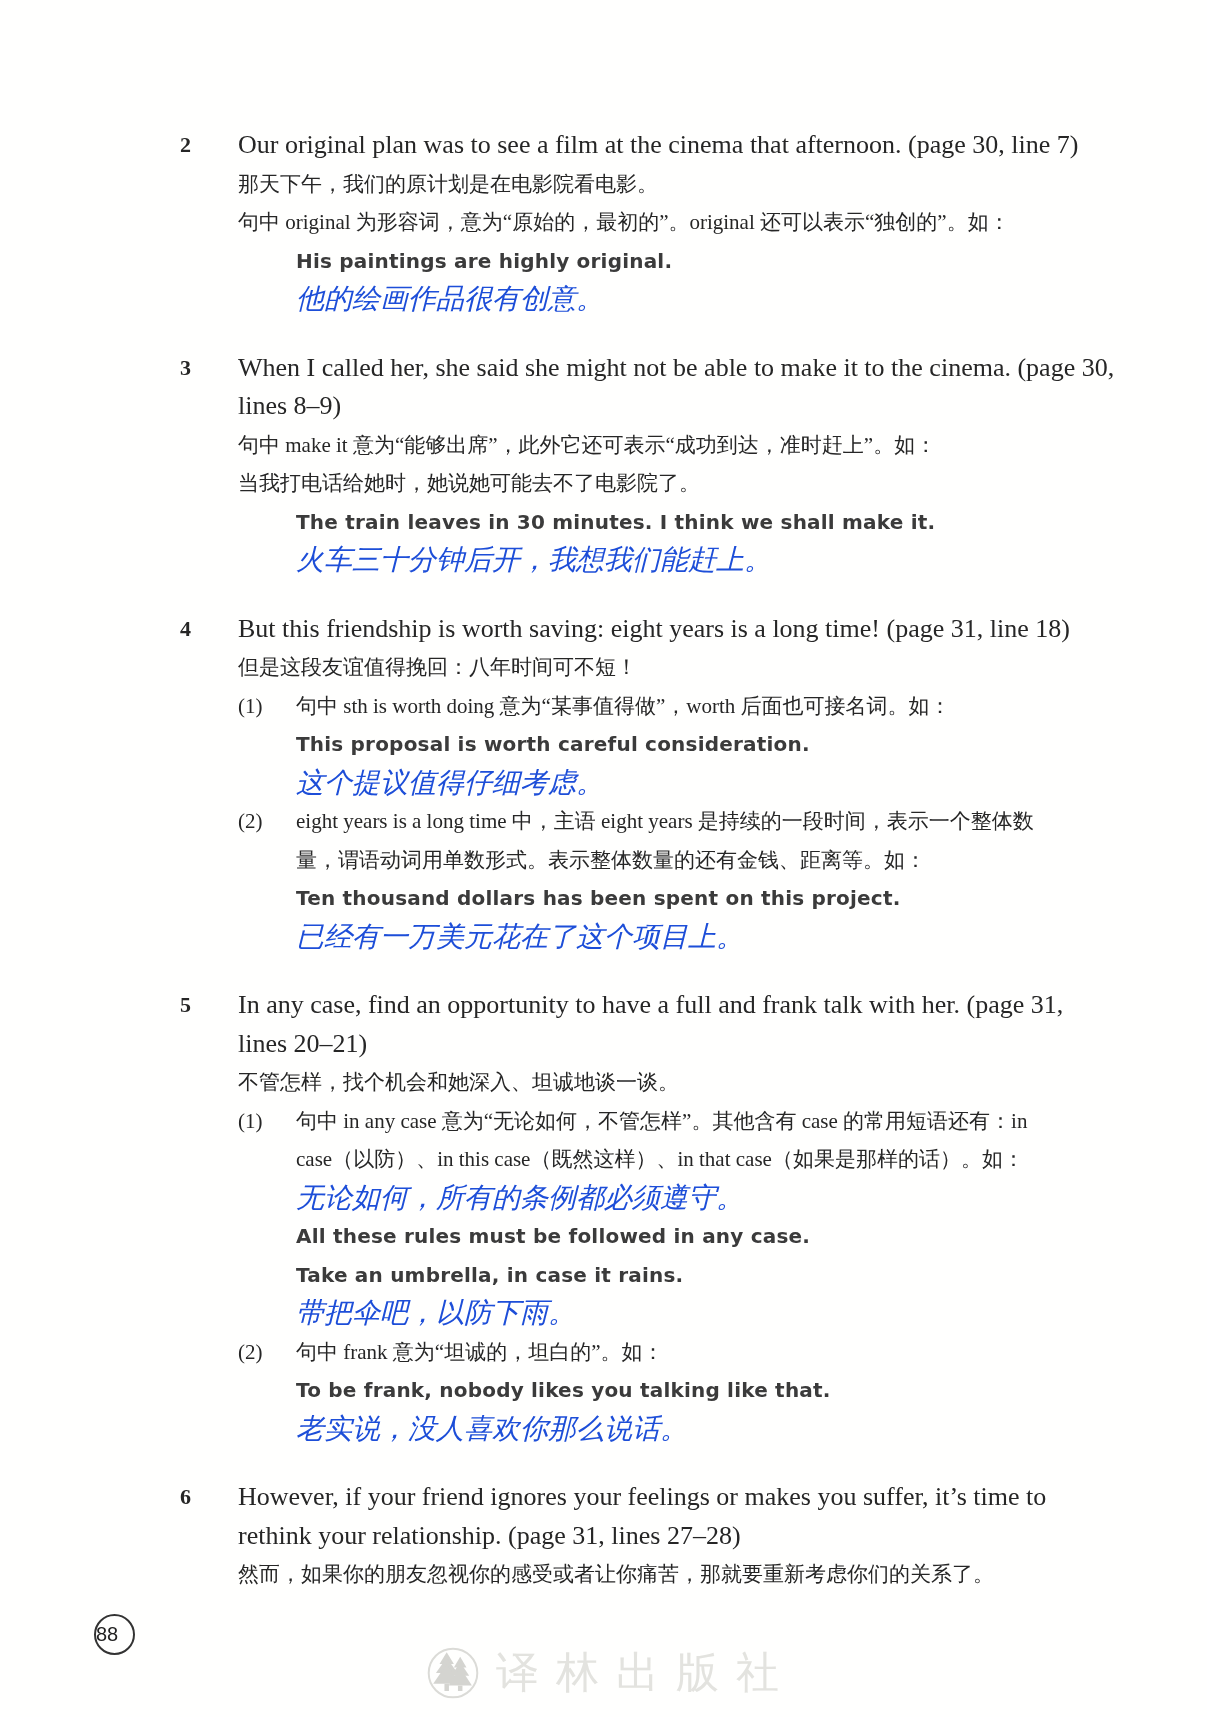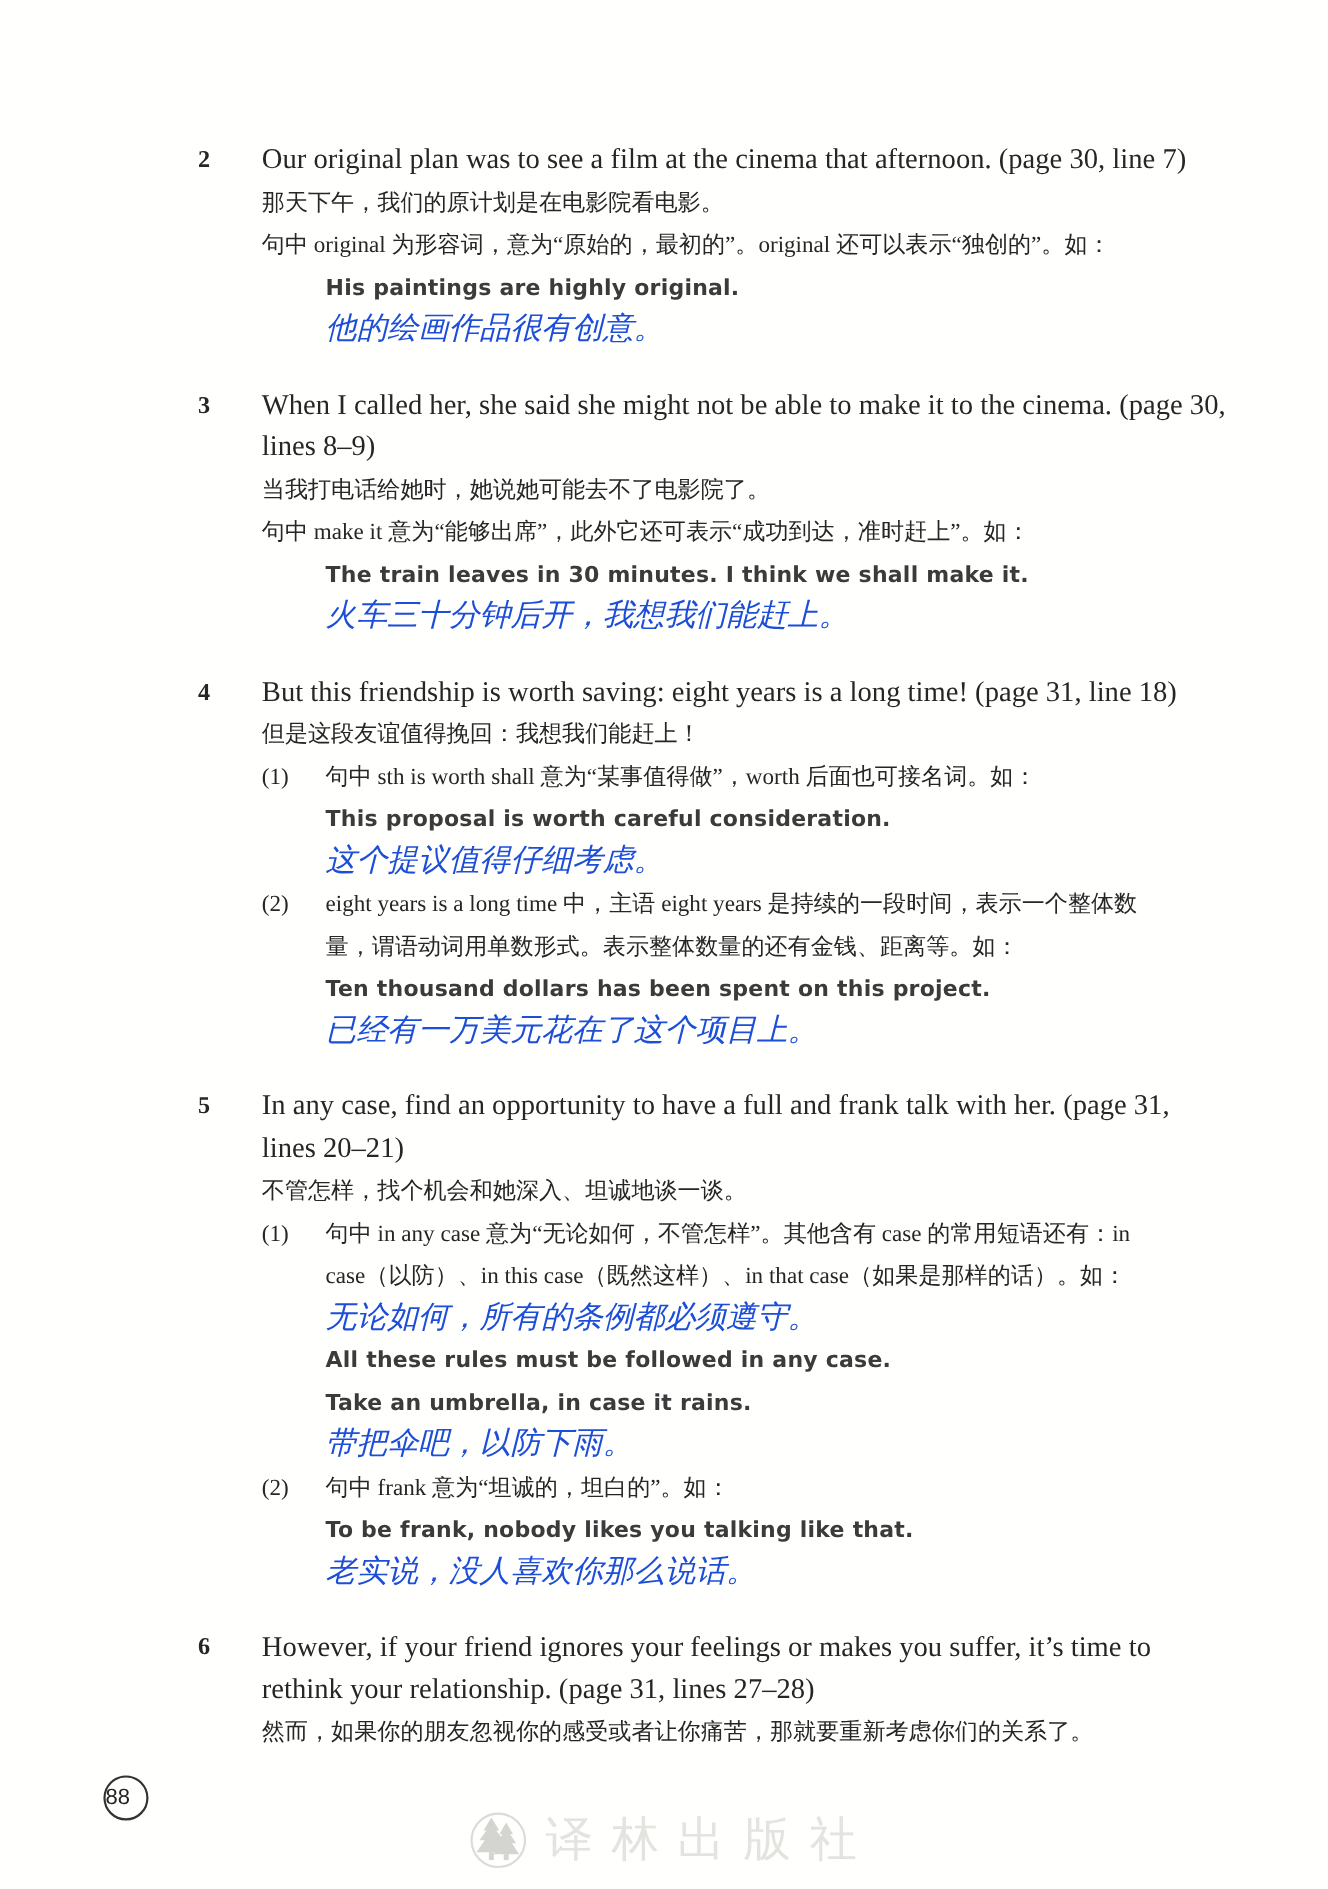--- a/index.html
+++ b/index.html
@@ -93,39 +93,39 @@
           <p class="line ex-cn">他的绘画作品很有创意。</p>
         </div>
       </div>
     </section>
 
     <section class="item">
       <div class="item-num">3</div>
       <div class="item-body">
         <p class="line en">When I called her, she said she might not be able to make it to the cinema. (page 30,</p>
         <p class="line en">lines 8–9)</p>
+        <p class="line mixed">句中 make it 意为“能够出席”，此外它还可表示“成功到达，准时赶上”。如：</p>
         <p class="line cn">当我打电话给她时，她说她可能去不了电影院了。</p>
-        <p class="line mixed">句中 make it 意为“能够出席”，此外它还可表示“成功到达，准时赶上”。如：</p>
         <div class="examples">
           <p class="line ex-en">The train leaves in 30 minutes. I think we shall make it.</p>
           <p class="line ex-cn">火车三十分钟后开，我想我们能赶上。</p>
         </div>
       </div>
     </section>
 
     <section class="item">
       <div class="item-num">4</div>
       <div class="item-body">
         <p class="line en">But this friendship is worth saving: eight years is a long time! (page 31, line 18)</p>
-        <p class="line cn">但是这段友谊值得挽回：我想我们能赶上！</p>
+        <p class="line cn">但是这段友谊值得挽回：八年时间可不短！</p>
 
         <div class="sub">
           <div class="sub-num">(1)</div>
           <div class="sub-body">
-            <p class="line mixed">句中 sth is worth shall 意为“某事值得做”，worth 后面也可接名词。如：</p>
+            <p class="line mixed">句中 sth is worth doing 意为“某事值得做”，worth 后面也可接名词。如：</p>
             <p class="line ex-en">This proposal is worth careful consideration.</p>
             <p class="line ex-cn">这个提议值得仔细考虑。</p>
           </div>
         </div>
 
         <div class="sub">
           <div class="sub-num">(2)</div>
           <div class="sub-body">
             <p class="line mixed">eight years is a long time 中，主语 eight years 是持续的一段时间，表示一个整体数</p>
             <p class="line mixed">量，谓语动词用单数形式。表示整体数量的还有金钱、距离等。如：</p>

